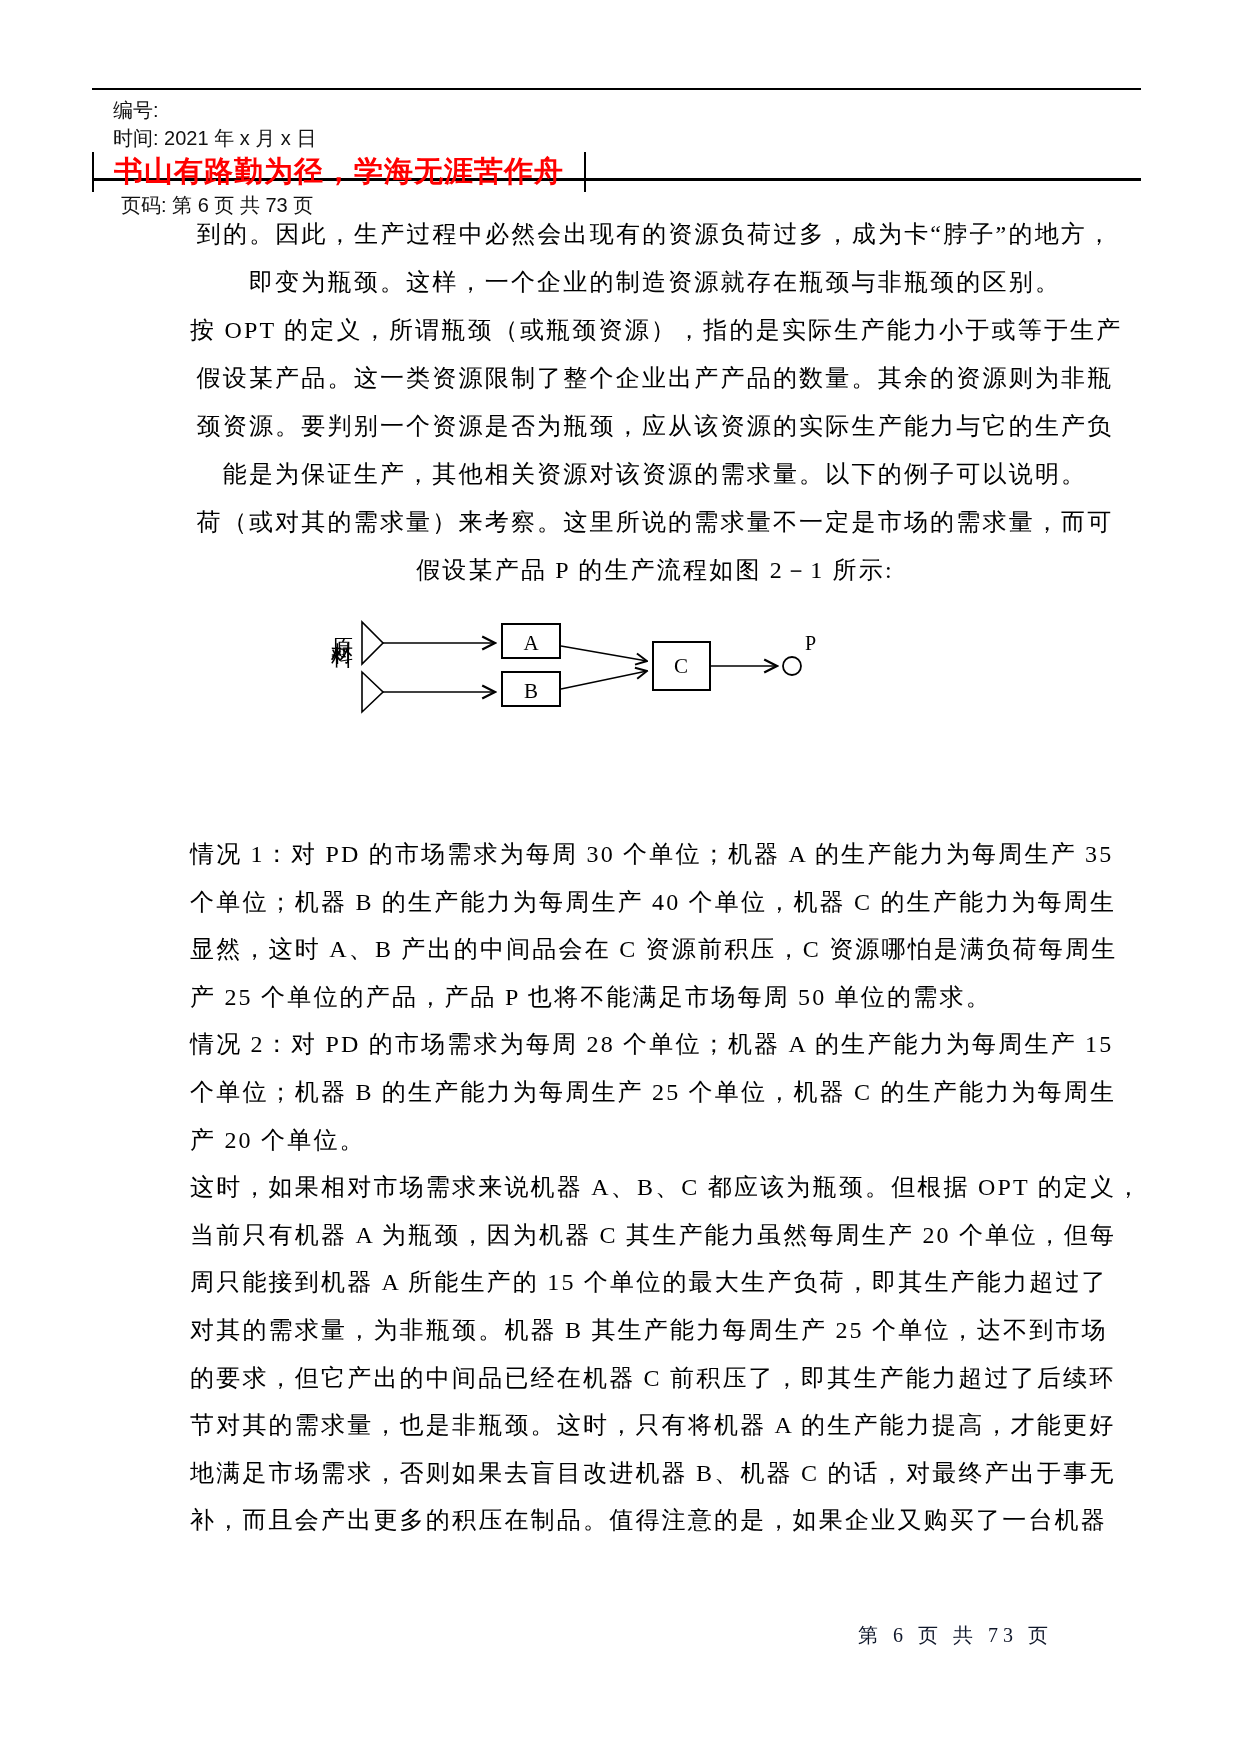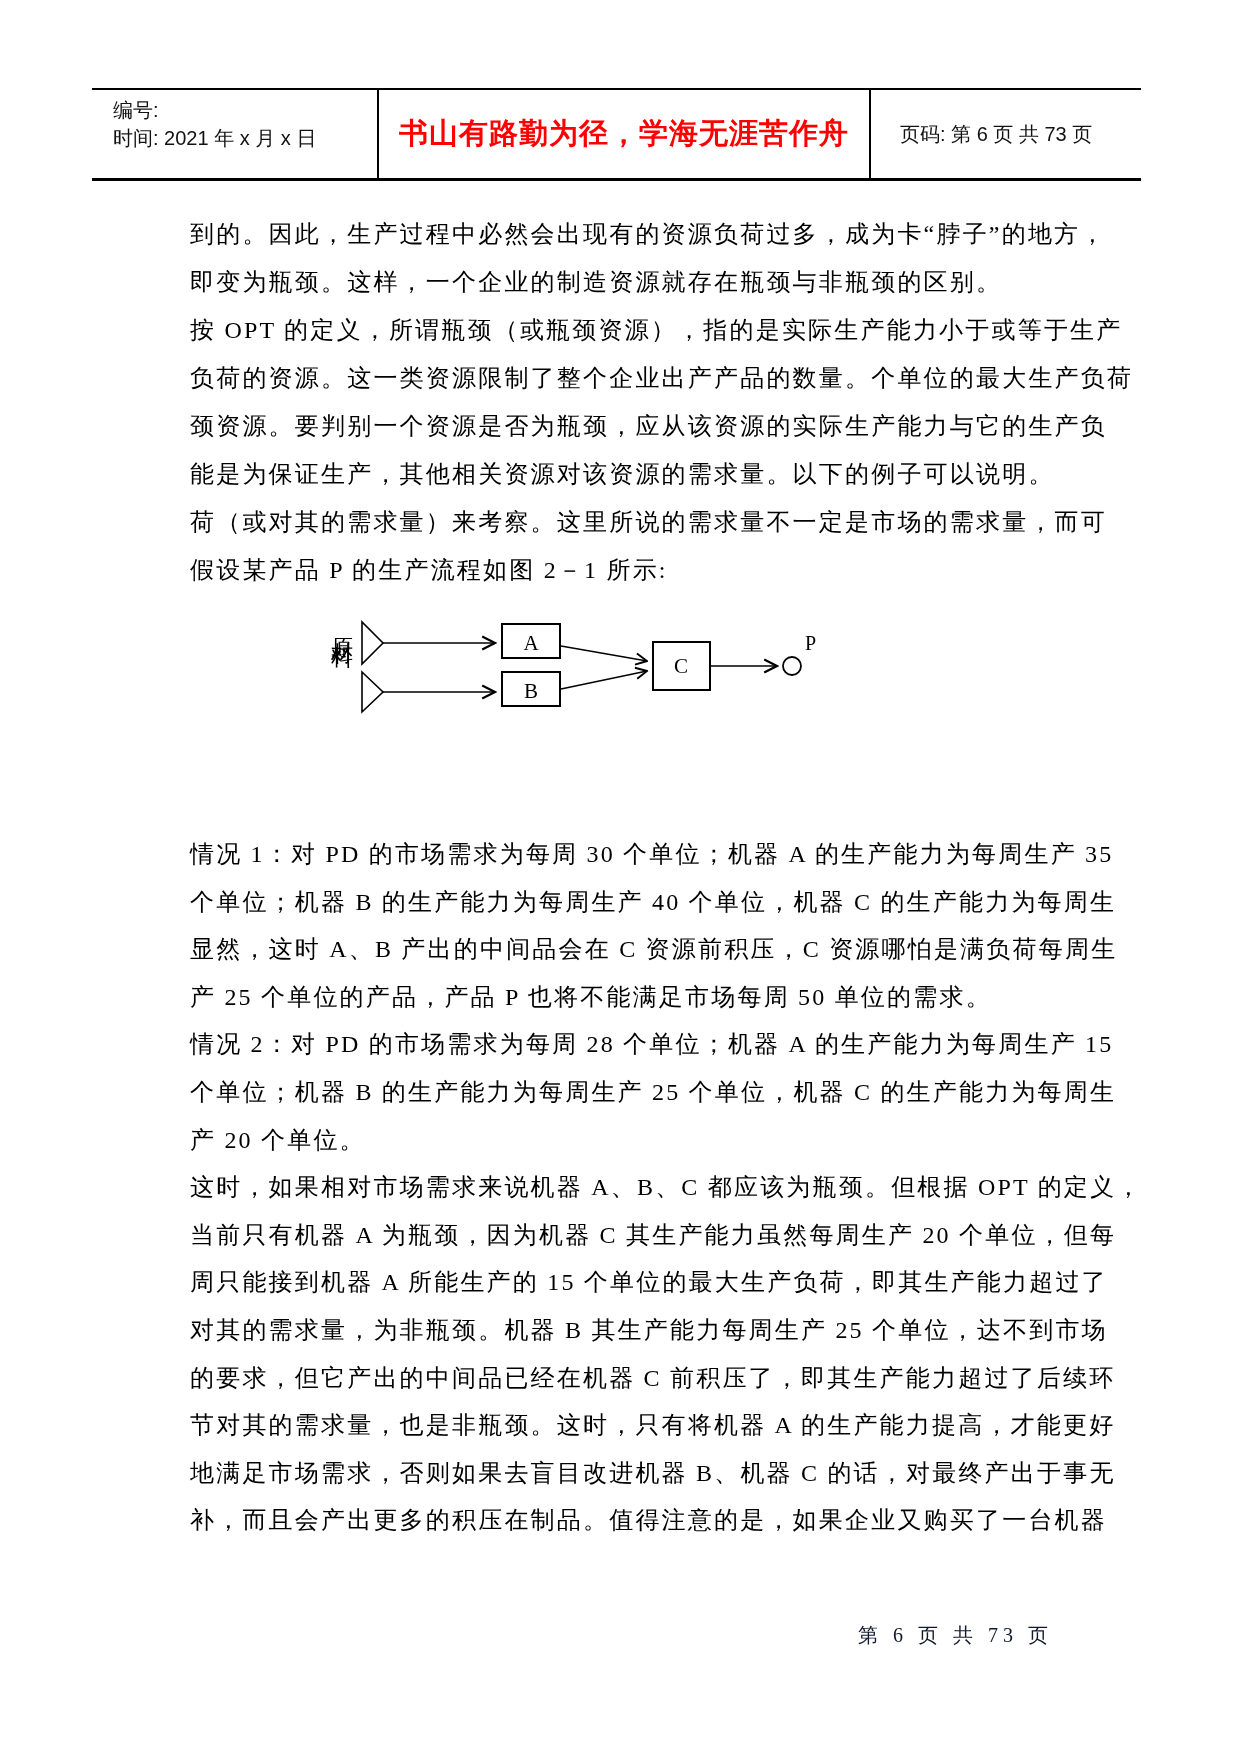--- a/index.html
+++ b/index.html
@@ -5,34 +5,34 @@
   * { margin:0; padding:0; box-sizing:border-box; }
   html,body { background:#ffffff; }
   .page {
     position:relative; width:1241px; height:1754px; background:#ffffff;
     font-family:"Liberation Serif","DejaVu Serif",serif; color:#000000; overflow:hidden;
   }
   
   .header-table {
     position:absolute; left:92px; top:88px; width:1049px; height:93px;
     border-top:2px solid #000; border-bottom:3px solid #000;
-    display:flex; flex-direction:row;
+    display:flex; flex-direction:column;
     font-family:"Liberation Sans","DejaVu Sans",sans-serif;
   }
   .cell { height:100%; }
   .cell-left  { width:285px; padding:6px 0 0 21px; font-size:20px; line-height:28px; color:#111; }
   .cell-mid   {
     width:494px; border-left:2px solid #000; border-right:2px solid #000;
     display:flex; align-items:center; justify-content:center;
   }
   .slogan { color:#ff0000; font-weight:bold; font-size:29px; letter-spacing:1px; white-space:nowrap; }
   .cell-right { width:270px; display:flex; align-items:center; padding-left:29px; font-size:20px; color:#111; }
   
   .text-block { position:absolute; left:190px; width:930px; }
-  .tb1 { top:210px; }
+  .tb1 { top:210px;text-align:center; }
   .tb2 { top:831px; }
   .tb1 .line { height:48px; line-height:48px; }
   .tb2 .line { height:47.6px; line-height:47.6px; }
   .line { font-size:24px; letter-spacing:2.2px; white-space:nowrap; }
   
   .figure { position:absolute; left:290px; top:610px; width:545px; height:118px; }
   .figure svg { position:absolute; left:0; top:0; }
   .vertical-label {
     position:absolute; left:40px; top:10px; height:100px;
     writing-mode:vertical-rl; text-orientation:upright;
@@ -63,21 +63,21 @@
     </div>
     <div class="cell cell-right">
       <div>页码: 第 6 页 共 73 页</div>
     </div>
   </div>
 
   <div class="text-block tb1">
     <div class="line">到的。因此，生产过程中必然会出现有的资源负荷过多，成为卡“脖子”的地方，</div>
     <div class="line">即变为瓶颈。这样，一个企业的制造资源就存在瓶颈与非瓶颈的区别。</div>
     <div class="line">按 OPT 的定义，所谓瓶颈（或瓶颈资源），指的是实际生产能力小于或等于生产</div>
-    <div class="line">负荷的资源。这一类资源限制了整个企业出产产品的数量。个单位的最大生产负荷</div>
+    <div class="line">假设某产品。这一类资源限制了整个企业出产产品的数量。其余的资源则为非瓶</div>
     <div class="line">颈资源。要判别一个资源是否为瓶颈，应从该资源的实际生产能力与它的生产负</div>
     <div class="line">能是为保证生产，其他相关资源对该资源的需求量。以下的例子可以说明。</div>
     <div class="line">荷（或对其的需求量）来考察。这里所说的需求量不一定是市场的需求量，而可</div>
     <div class="line">假设某产品 P 的生产流程如图 2－1 所示:</div>
   </div>
 
   <div class="figure">
     <svg width="545" height="118" viewBox="0 0 545 118">
       <defs>
         <marker id="arr" viewBox="0 0 10 10" refX="9" refY="5" markerWidth="10" markerHeight="10" orient="auto">

